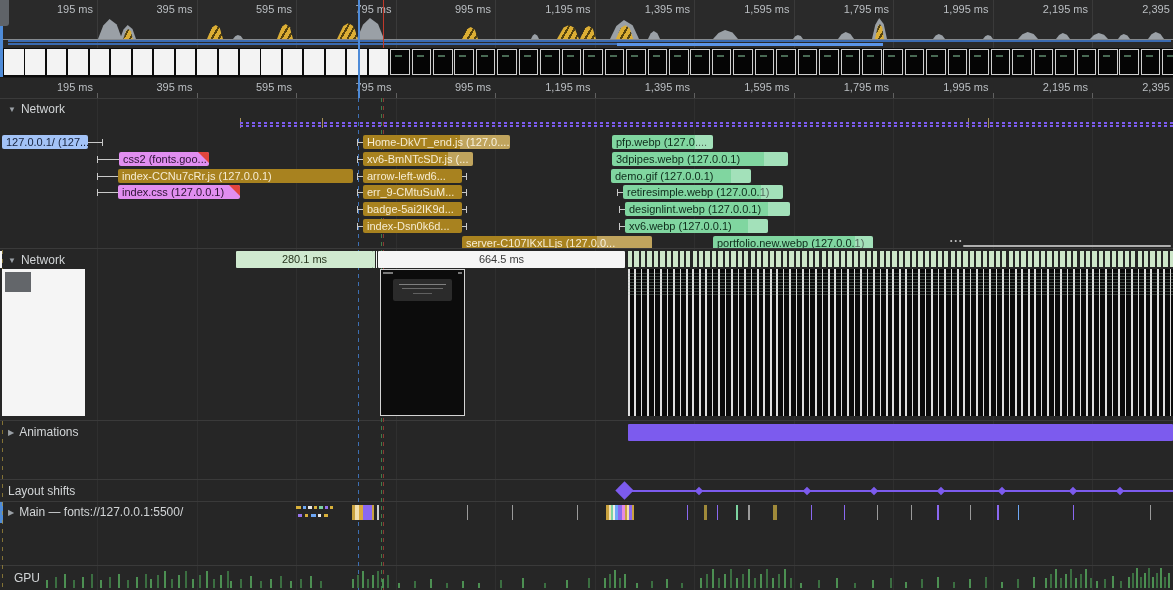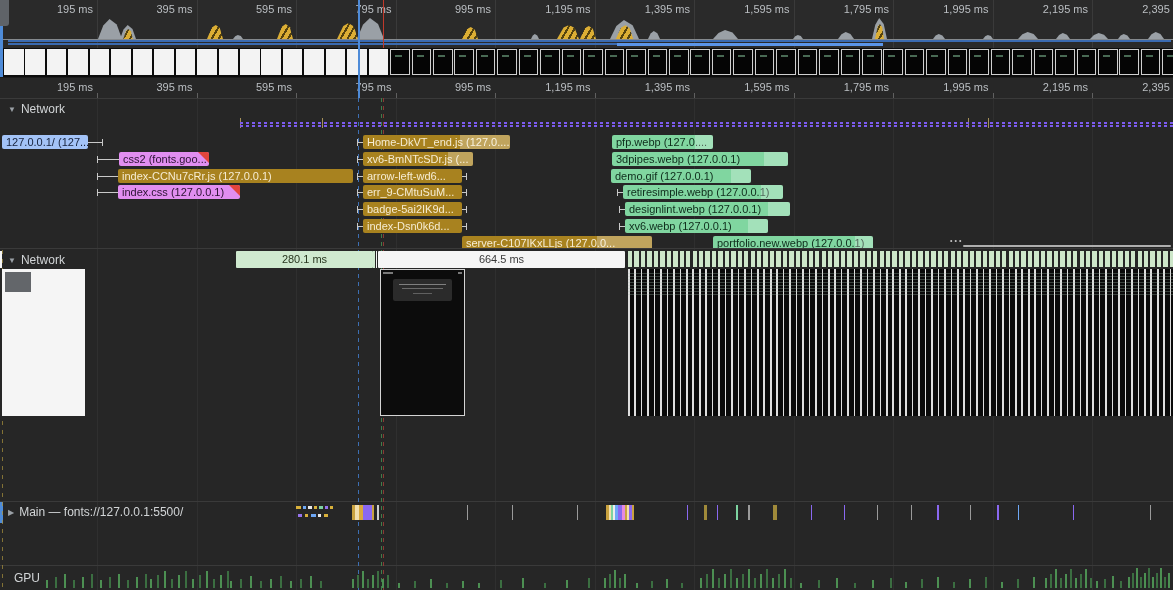--- a/index.html
+++ b/index.html
@@ -480,22 +480,40 @@
           <div class="abs" style="left:20px;top:14px;width:19px;height:1px;background:rgba(255,255,255,.25);"></div>
         </div>
         <div class="abs" style="left:2px;top:2px;width:10px;height:2px;background:rgba(255,255,255,.45);"></div>
         <div class="abs" style="right:2px;top:2px;width:4px;height:2px;background:rgba(255,255,255,.45);"></div>
       </div>
       <div class="abs" style="left:628px;top:20px;width:545px;height:147px;background:repeating-linear-gradient(90deg,#dedede 0 1.6px,#0a0a0a 1.6px 6.45px);">
         <div class="abs" style="left:0;top:4px;width:545px;height:22px;background:repeating-linear-gradient(0deg,rgba(170,195,180,.30) 0 1px,transparent 1px 3px);"></div>
       </div>
     </div>
 
-
-
+    <div class="band" style="top:322px;height:23px;">
+      <div class="tlabel" style="top:4px;"><span class="tri">▶</span><span>Animations</span></div>
+      <div id="anim-bar" class="abs" style="top: 3px; height: 17px; background: rgb(124, 91, 238); border-radius: 1px; left: 628px; width: 545px;"></div>
+    </div>
+
+
+    <div class="band" style="top:381px;height:22px;">
+      <div class="tlabel" style="top:4px;"><span>Layout shifts</span></div>
+      <div id="ls-line" class="abs" style="top: 10px; height: 2px; background: rgb(124, 91, 238); left: 618px; width: 555px;"></div>
+      <div id="ls-diamonds">
+          <div class="dia" style="left: 618px; top: 4px; width: 13px; height: 13px; position: absolute;"></div>
+          <div class="dia" style="left: 696px; top: 8px; width: 6px; height: 6px; position: absolute;"></div>
+          <div class="dia" style="left: 804px; top: 8px; width: 6px; height: 6px; position: absolute;"></div>
+          <div class="dia" style="left: 871px; top: 8px; width: 6px; height: 6px; position: absolute;"></div>
+          <div class="dia" style="left: 938px; top: 8px; width: 6px; height: 6px; position: absolute;"></div>
+          <div class="dia" style="left: 999px; top: 8px; width: 6px; height: 6px; position: absolute;"></div>
+          <div class="dia" style="left: 1070px; top: 8px; width: 6px; height: 6px; position: absolute;"></div>
+          <div class="dia" style="left: 1117px; top: 8px; width: 6px; height: 6px; position: absolute;"></div>
+        </div>
+    </div>
 
     <div class="band" style="top:403px;height:21px;">
       <div class="abs" style="left:0;top:0;width:3px;height:21px;background:#4e8bd8;"></div>
       <div class="tlabel" style="top:3px;"><span class="tri">▶</span><span>Main — fonts://127.0.0.1:5500/</span></div>
       <div id="main-events">
           <div class="tickbar" style="left: 296px; top: 4px; width: 5px; height: 3px; background: rgb(217, 177, 59); position: absolute;"></div>
           <div class="tickbar" style="left: 303px; top: 4px; width: 3px; height: 3px; background: rgb(110, 168, 245); position: absolute;"></div>
           <div class="tickbar" style="left: 308px; top: 4px; width: 4px; height: 3px; background: rgb(232, 232, 232); position: absolute;"></div>
           <div class="tickbar" style="left: 314px; top: 4px; width: 3px; height: 3px; background: rgb(217, 177, 59); position: absolute;"></div>
           <div class="tickbar" style="left: 319px; top: 4px; width: 4px; height: 3px; background: rgb(125, 211, 160); position: absolute;"></div>

